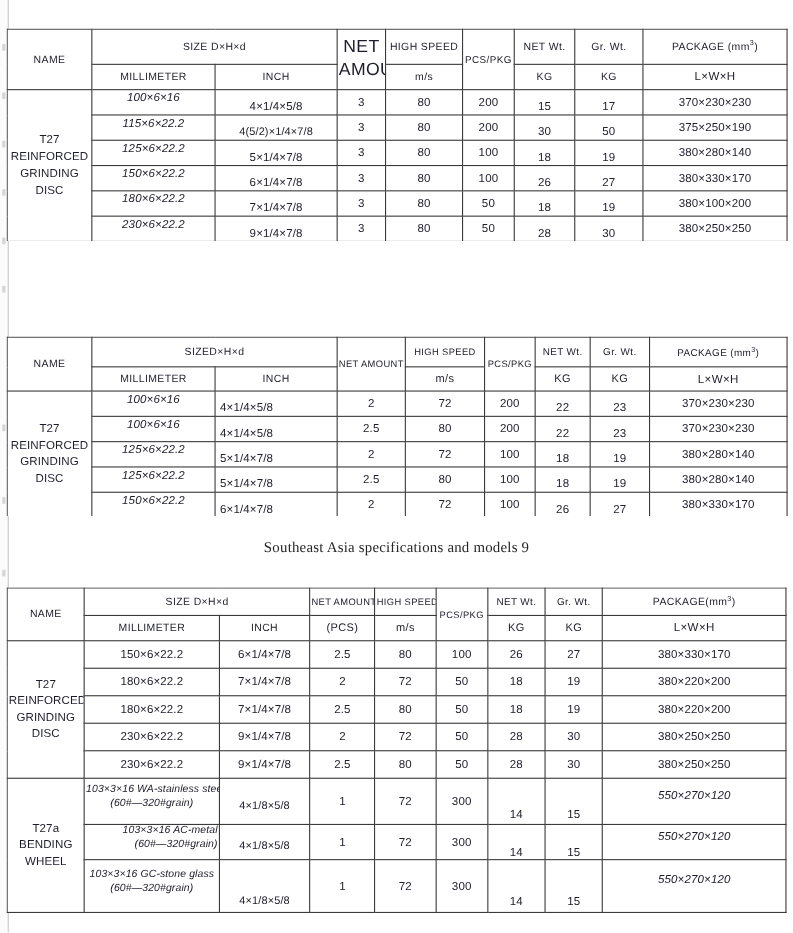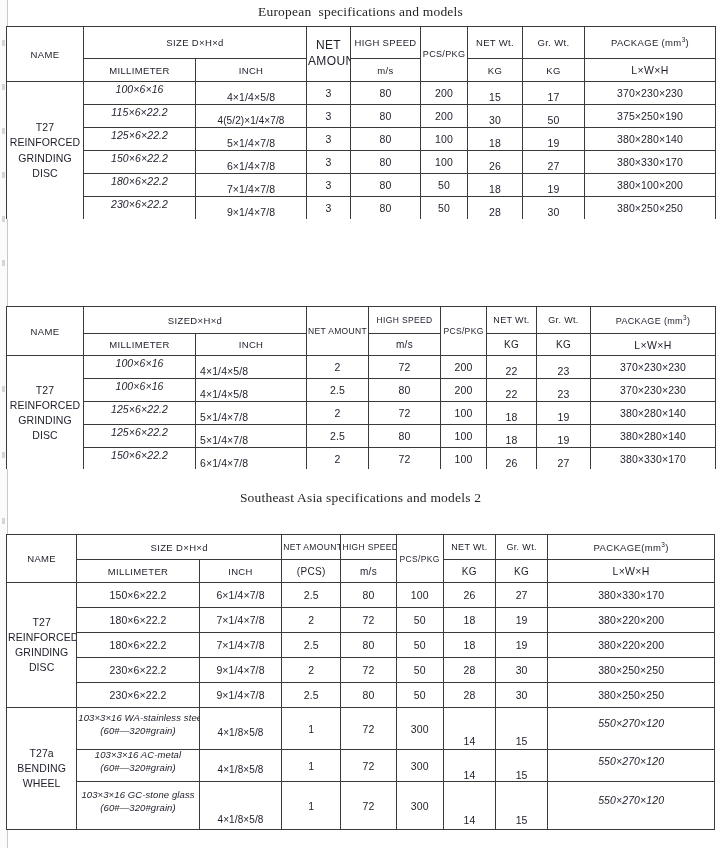--- a/index.html
+++ b/index.html
@@ -58,21 +58,21 @@
     line-height: 1.45;
     letter-spacing: 0.3px;
     white-space: normal;
   }
   .mm  { font-size: 10.5px; }
   .inch{ font-size: 10.5px; }
   
   .up   { position: relative; top: -4px; font-style: italic; }
   .down { position: relative; top:  4px; }
   .sup  { font-size: 6.5px; vertical-align: super; }
-  .multi { white-space: normal; line-height: 1.35; font-size: 12px; }
+  .multi { white-space: normal; line-height: 1.35; font-size: 16px; }
 
   
   .gutter {
     position: absolute;
     left: 0; top: 0;
     width: 8px; height: 100%;
     border-right: 1px solid #c9c9c9;
     background: #fbfbfb;
     box-sizing: border-box;
   }
@@ -91,21 +91,20 @@
       <i style="margin-top:38px"></i>
       <i style="margin-top:38px"></i>
     <i style="margin-top:38px"></i>
       <i style="margin-top:38px"></i>
       <i style="margin-top:38px"></i>
     <i style="margin-top:120px"></i>
       <i style="margin-top:60px"></i>
       <i style="margin-top:60px"></i>
   </div>
 
-  <div class="section-title" style="position:absolute;left:0;top:4px;width:721px;">European  specifications and models</div>
 
   <div class="spec-wrap" style="position:absolute;left:6px;top:26px;width:712px;height:193px;">
     <table class="spec" style="width:709px;">
       <colgroup>
         <col style="width:77px">
           <col style="width:112px">
           <col style="width:111px">
         <col style="width:44px">
           <col style="width:70px">
           <col style="width:47px">
@@ -291,21 +290,21 @@
           <td>72</td>
           <td>100</td>
           <td class="down">26</td>
           <td class="down">27</td>
           <td>380×330×170</td>
         </tr>
       </tbody>
     </table>
   </div>
 
-  <div class="section-title" style="position:absolute;left:0;top:490px;width:721px;">Southeast Asia specifications and models 2</div>
+  <div class="section-title" style="position:absolute;left:0;top:490px;width:721px;">Southeast Asia specifications and models 9</div>
 
   <div class="spec-wrap" style="position:absolute;left:6px;top:534px;width:712px;height:314px;">
     <table class="spec" style="width:709px;">
       <colgroup>
         <col style="width:70px">
           <col style="width:122px">
           <col style="width:82px">
         <col style="width:59px">
           <col style="width:55px">
           <col style="width:47px">
@@ -394,21 +393,21 @@
           <td class="multi up" style="font-size:9.5px;">103×3×16 WA-stainless steel<br>(60#—320#grain)</td>
           <td class="inch down" style="font-size:10px;">4×1/8×5/8</td>
           <td>1</td>
           <td>72</td>
           <td>300</td>
           <td class="down" style="top:12px;">14</td>
           <td class="down" style="top:12px;">15</td>
           <td class="up" style="top:-6px;">550×270×120</td>
         </tr>
         <tr style="height:32px;">
-          <td class="multi up" style="font-size:9.5px;">103×3×16 AC-metal<br>(60#—320#grain)</td>
+          <td class="multi up" style="font-size:9.5px;text-align:right;">103×3×16 AC-metal<br>(60#—320#grain)</td>
           <td class="inch down" style="font-size:10px;">4×1/8×5/8</td>
           <td>1</td>
           <td>72</td>
           <td>300</td>
           <td class="down" style="top:9px;">14</td>
           <td class="down" style="top:9px;">15</td>
           <td class="up" style="top:-5px;">550×270×120</td>
         </tr>
         <tr style="height:48px;">
           <td class="multi up" style="font-size:9.5px;">103×3×16 GC-stone glass<br>(60#—320#grain)</td>

